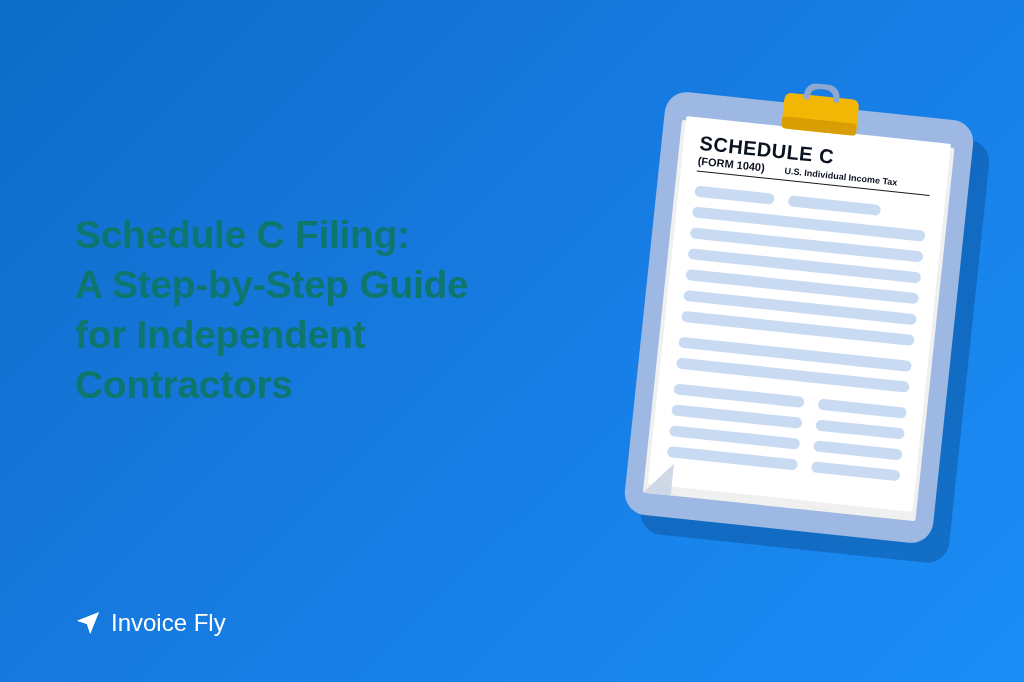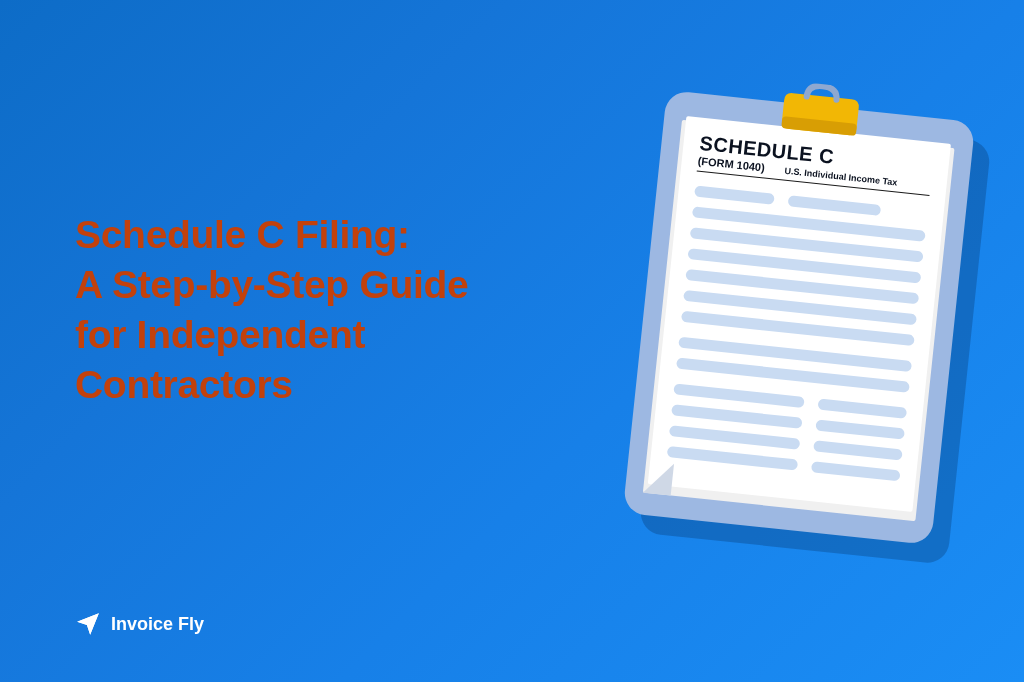--- a/index.html
+++ b/index.html
@@ -13,43 +13,43 @@
       background: linear-gradient(135deg, #0d6cc7 0%, #1575d8 30%, #1780e8 60%, #1a8df5 100%);
       position: relative;
       font-family: -apple-system, BlinkMacSystemFont, 'Segoe UI', Helvetica, Arial, sans-serif;
       overflow: hidden;
     }
     .headline {
       position: absolute;
       left: 75px;
       top: 210px;
       width: 440px;
-      color: #c2410c;
+      color: #0f766e;
       font-size: 39px;
       font-weight: 700;
       line-height: 1.28;
       letter-spacing: -0.3px;
     }
     .logo-wrap {
       position: absolute;
       left: 75px;
       bottom: 45px;
       display: flex;
       align-items: center;
       gap: 10px;
     }
     .logo-icon {
       width: 26px;
       height: 26px;
       fill: #ffffff;
     }
     .logo-text {
       color: #ffffff;
-      font-size: 18px;
-      font-weight: 700;
+      font-size: 24px;
+      font-weight: 400;
     }
     .clipboard-wrap {
       position: absolute;
       right: 70px;
       top: 105px;
       width: 310px;
       height: 425px;
       transform: rotate(6deg);
     }
     .clipboard-shadow {

